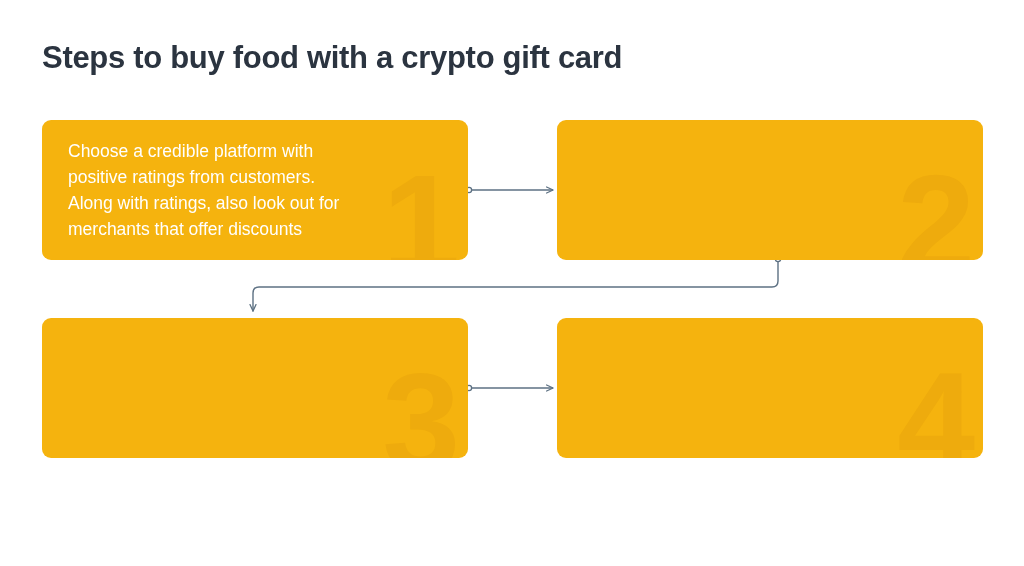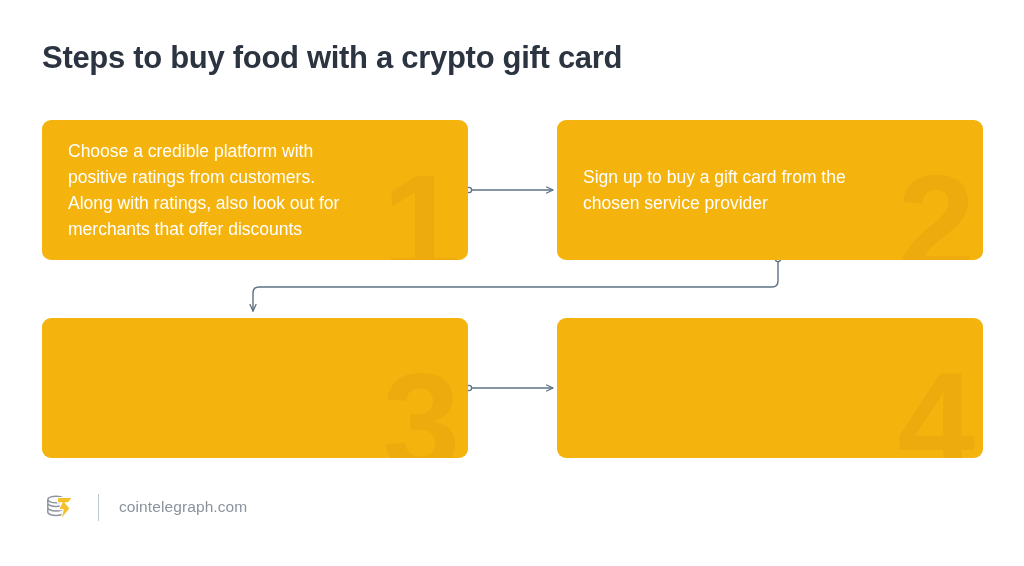--- a/index.html
+++ b/index.html
@@ -160,43 +160,24 @@
   <div class="step-box pos-1">
     <span class="step-watermark">1</span>
     <div class="step-text">Choose a credible platform with
 positive ratings from customers.
 Along with ratings, also look out for
 merchants that offer discounts</div>
   </div>
 
   <div class="step-box pos-2">
     <span class="step-watermark">2</span>
-    <div class="step-text">Sign up to buy a gift card from the
-chosen service provider</div>
   </div>
 
   <div class="step-box pos-3">
     <span class="step-watermark">3</span>
   </div>
 
   <div class="step-box pos-4">
     <span class="step-watermark">4</span>
   </div>
 
-  <div class="footer">
-    <svg class="brand-logo" viewBox="0 0 34 34">
-
-      <g fill="none" stroke="#8e949d" stroke-width="1.5">
-        <ellipse cx="14" cy="9.5" rx="8.2" ry="3.3"></ellipse>
-        <path d="M5.8,9.5 L5.8,13.2 C5.8,15.0 9.5,16.5 14,16.5 C18.5,16.5 22.2,15.0 22.2,13.2 L22.2,9.5"></path>
-        <path d="M5.8,14.0 L5.8,17.7 C5.8,19.5 9.5,21.0 14,21.0 C18.5,21.0 22.2,19.5 22.2,17.7 L22.2,14.0"></path>
-        <path d="M5.8,18.5 L5.8,22.2 C5.8,24.0 9.5,25.5 14,25.5 C18.5,25.5 22.2,24.0 22.2,22.2 L22.2,18.5"></path>
-      </g>
-
-      <path d="M15.5,7.5 L30.5,7.5 L26.2,12.8 L23.2,12.8 L28.0,18.4 L19.0,29.5 L21.2,19.6 L16.6,19.6 L20.0,12.8 L15.5,12.8 Z" fill="#f5c12b" stroke="#ffffff" stroke-width="1.1" stroke-linejoin="round"></path>
-    </svg>
-
-    <div class="footer-divider"></div>
-
-    <span class="footer-text">cointelegraph.com</span>
-  </div>
 
 </div>
 
 </body></html>

